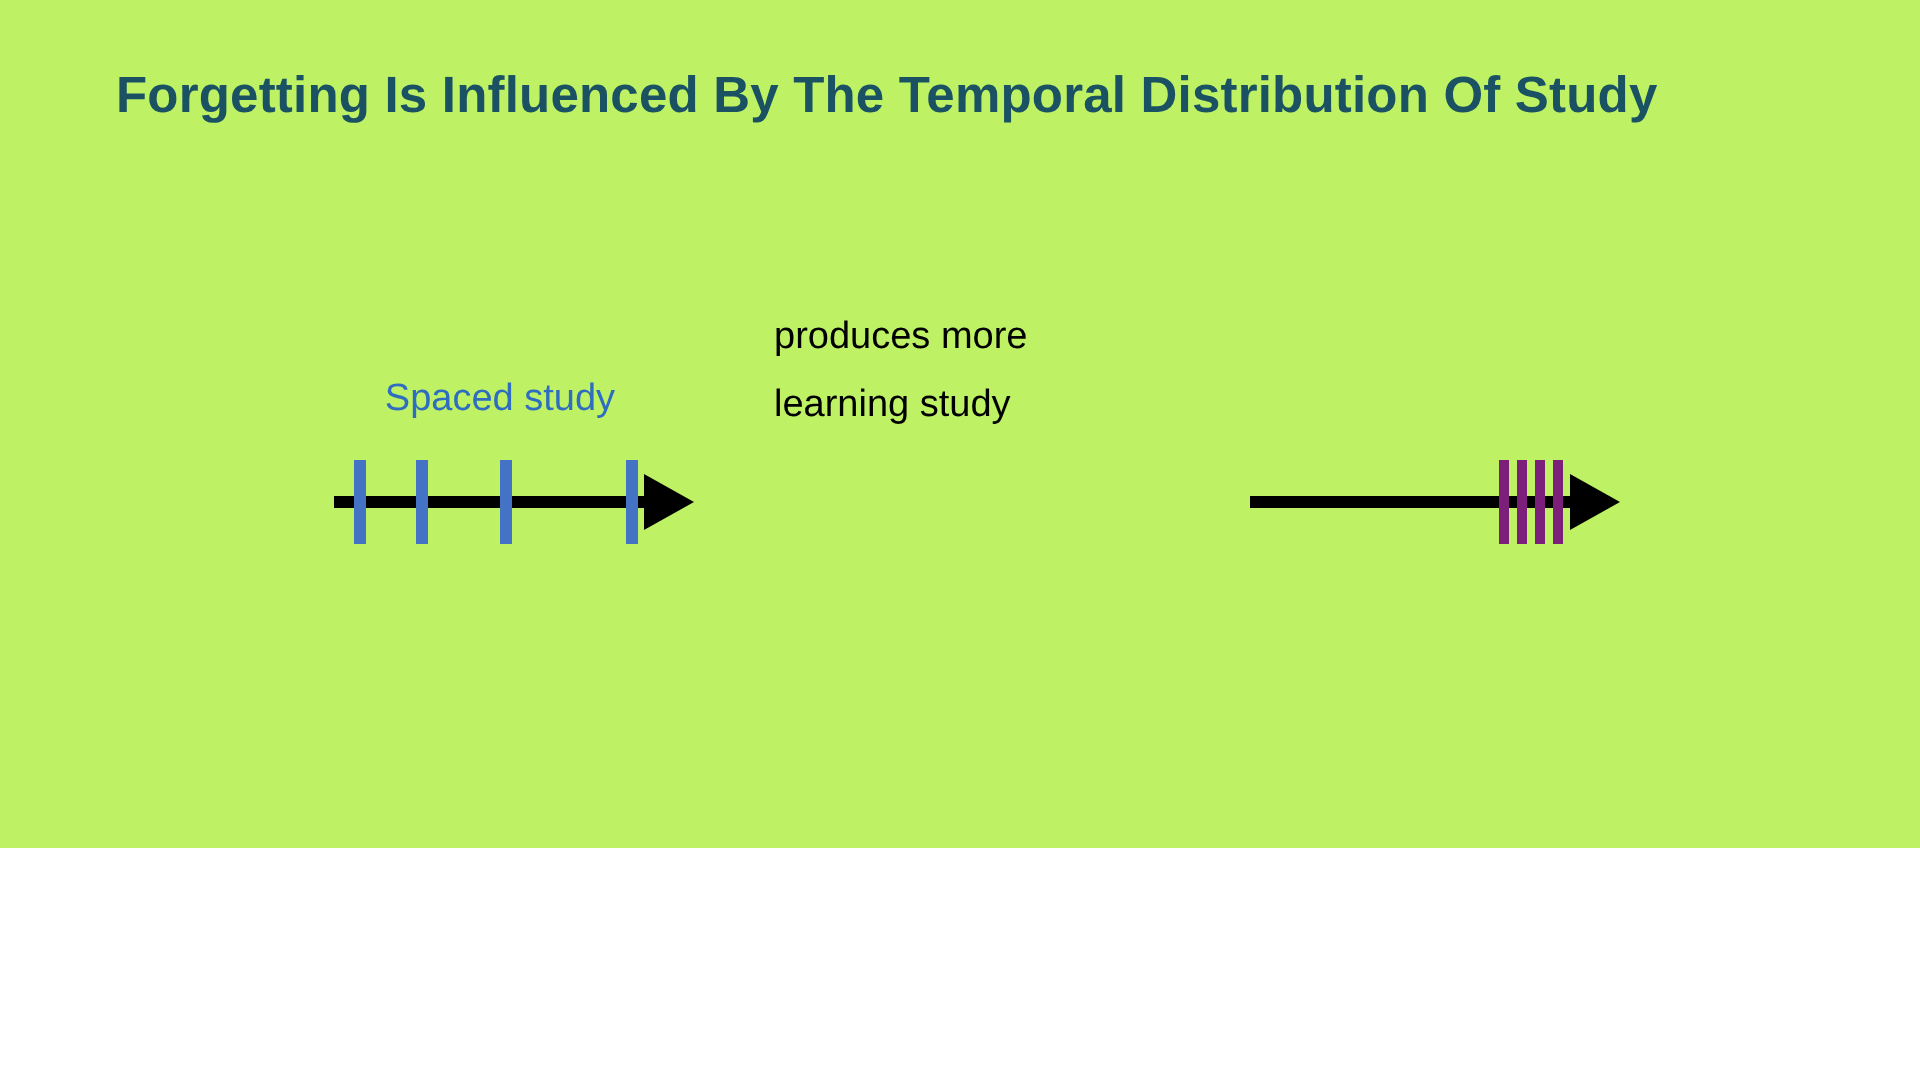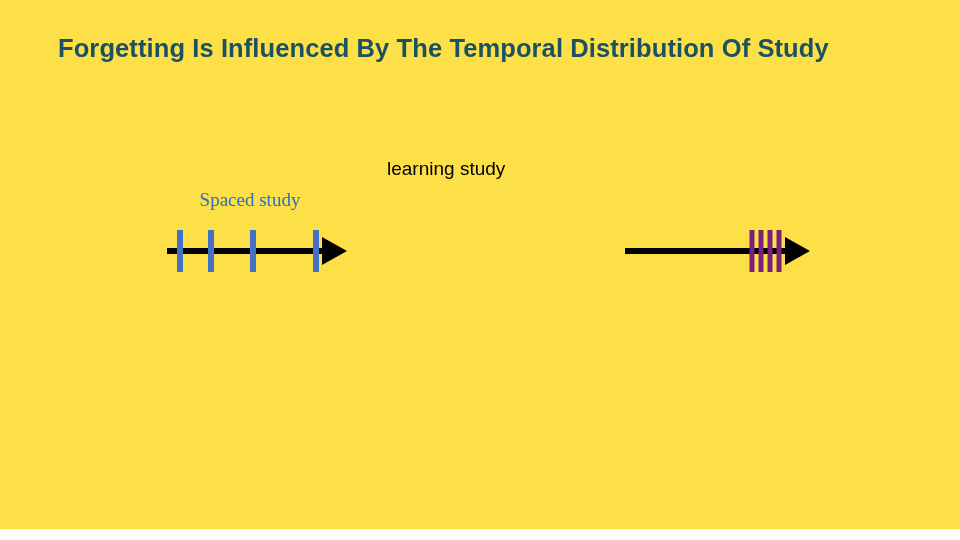--- a/index.html
+++ b/index.html
@@ -12,22 +12,22 @@
     height: 540px;
     overflow: hidden;
     font-family: "Liberation Sans", "DejaVu Sans", sans-serif;
     position: relative;
   }
 
   #slide {
     position: absolute;
     left: 0; top: 0;
     width: 960px;
-    height: 529px;
-    background: #fde047;
+    height: 424px;
+    background: #bef264;
   }
 
   
   #slide-title {
     position: absolute;
     left: 58px;
     top: 30px;
     width: 860px;
     height: 36px;
     line-height: 36px;
@@ -35,21 +35,20 @@
     font-weight: bold;
     color: #1a5263;
     letter-spacing: 0.1px;
     white-space: nowrap;
     text-align: left;
   }
 
   
   .timeline-block {
     position: absolute;
-    font-family: Liberation Serif, serif;
   }
 
   .timeline-label {
     position: absolute;
     font-size: 19px;
     line-height: 24px;
     white-space: nowrap;
     text-align: center;
   }
 
@@ -132,20 +131,21 @@
       <g>
         <line x1="30" y1="8" x2="30" y2="50" stroke="#4472c4" stroke-width="6"></line>
         <line x1="61" y1="8" x2="61" y2="50" stroke="#4472c4" stroke-width="6"></line>
         <line x1="103" y1="8" x2="103" y2="50" stroke="#4472c4" stroke-width="6"></line>
         <line x1="166" y1="8" x2="166" y2="50" stroke="#4472c4" stroke-width="6"></line>
       </g>
     </svg>
   </div>
 
   <div id="center-text">
+    <span class="tline">produces more</span>
     <span class="tline">learning study</span>
   </div>
 
   <div id="massed-block" class="timeline-block">
 
     <svg id="massed-svg" viewBox="0 0 225 58">
 
       <line class="axis-shaft" x1="17" y1="29" x2="177" y2="29" stroke="#000000" stroke-width="6"></line>
 
       <polygon class="axis-arrowhead" points="177,15 202,29 177,43" fill="#000000"></polygon>

